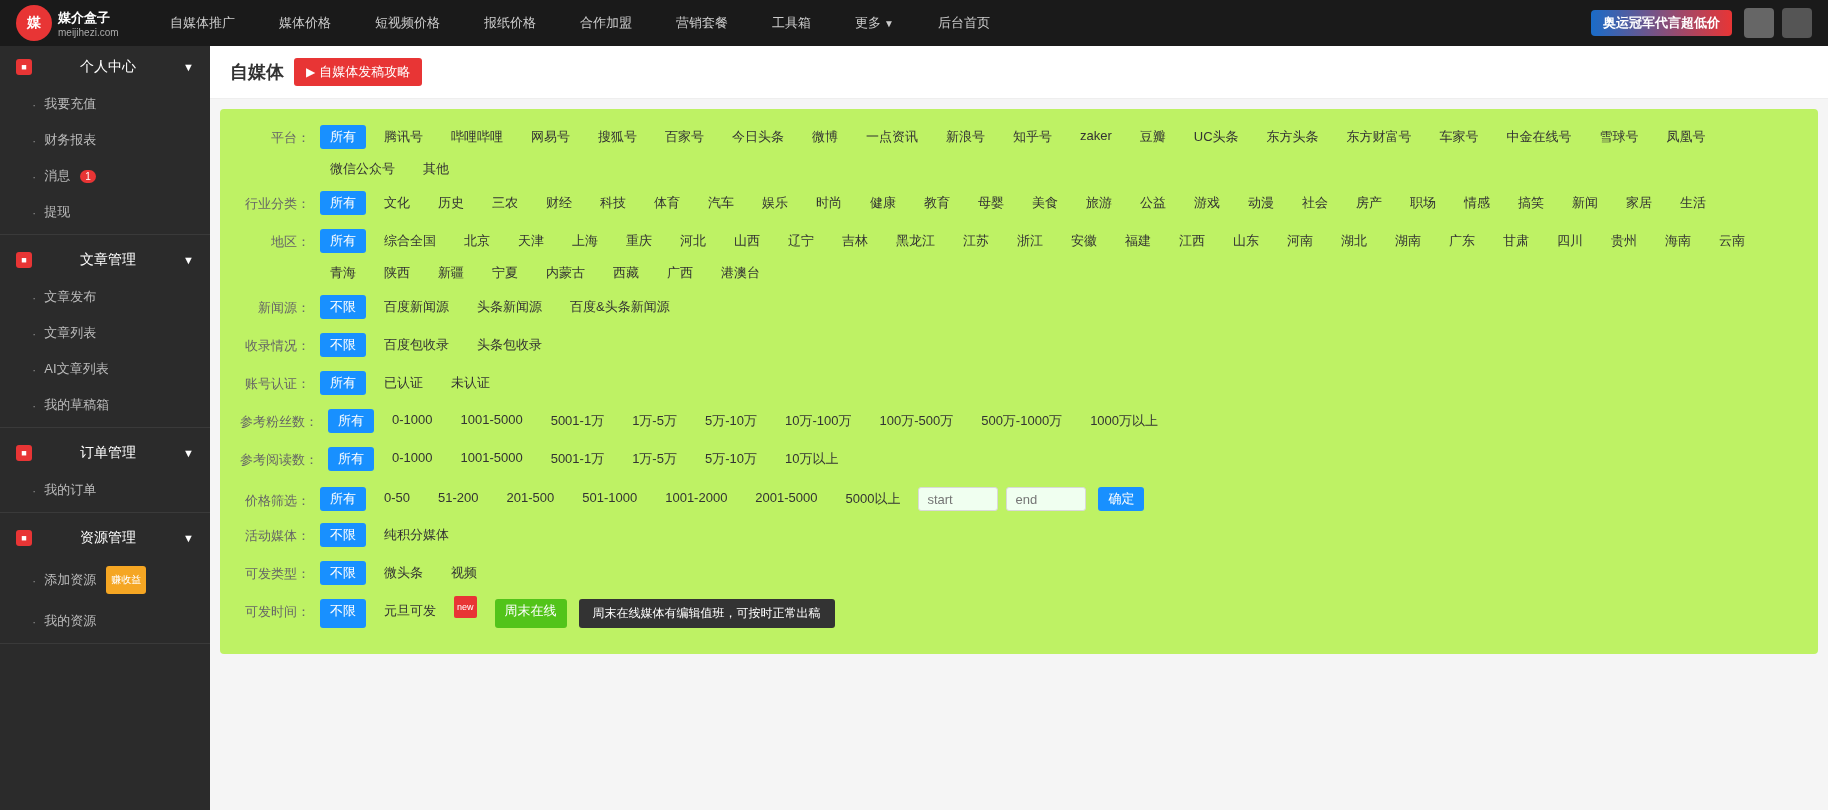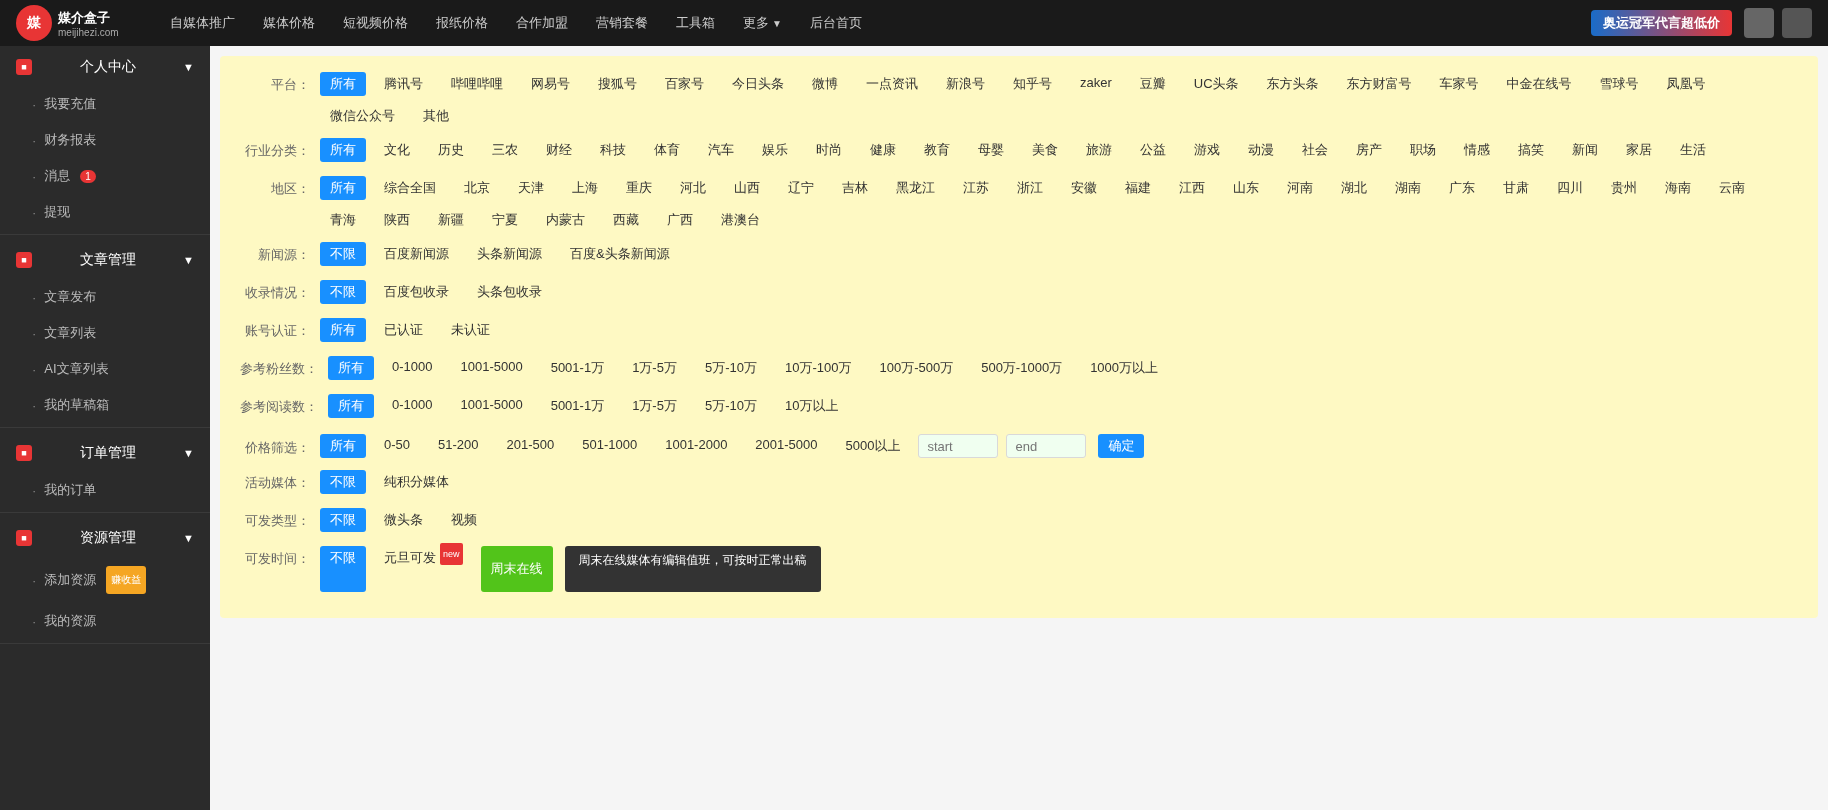--- a/index.html
+++ b/index.html
@@ -22,21 +22,21 @@
     }
     .logo-circle {
       width: 36px; height: 36px;
       background: #e83535;
       border-radius: 50%;
       display: flex; align-items: center; justify-content: center;
       color: white; font-size: 14px; font-weight: bold;
       margin-right: 6px;
     }
     .nav-items {
-      display: flex; align-items: center; gap: 0; flex: 1;
+      display: flex; align-items: center; gap: 16px; flex: 1;
     }
     .nav-item {
       color: #ccc; padding: 0 14px; height: 46px;
       display: flex; align-items: center; cursor: pointer;
       font-size: 13px; white-space: nowrap;
     }
     .nav-item .arrow { font-size: 10px; margin-left: 3px; }
     .nav-banner {
       background: linear-gradient(90deg, #1a6cc8, #e83535);
       color: white; padding: 4px 12px; border-radius: 4px;
@@ -100,21 +100,21 @@
       font-size: 18px; font-weight: bold; color: #333;
     }
     .page-btn {
       background: #e83535; color: white;
       border: none; padding: 5px 12px; border-radius: 3px;
       font-size: 13px; cursor: pointer; display: flex; align-items: center; gap: 4px;
     }
 
     
     .filter-area {
-      background: #fef9c3; margin: 10px; padding: 16px 20px;
+      background: #bef264; margin: 10px; padding: 16px 20px;
       border-radius: 4px;
     }
     .filter-row {
       display: flex; align-items: flex-start; margin-bottom: 10px;
       min-height: 28px;
     }
     .filter-label {
       min-width: 70px; color: #666; font-size: 13px;
       padding-top: 4px; text-align: right; margin-right: 10px;
       white-space: nowrap;
@@ -148,25 +148,25 @@
 
     
     .tooltip-bar {
       background: #333; color: white; padding: 6px 14px;
       border-radius: 3px; font-size: 12px; display: inline-block;
       margin-left: 4px;
       font-family: Liberation Mono, monospace;
     }
     .tag-new-badge {
       background: #e83535; color: white; font-size: 9px;
-      border-radius: 2px; padding: 6px 3px; margin-left: 4px;
+      border-radius: 2px; padding: 6px 3px; margin-left: 18px;
       vertical-align: super;
     }
     .tag-online {
-      background: #52c41a; color: white; padding: 14px 10px;
+      background: #52c41a; color: white; padding: 3px 10px;
       border-radius: 3px; font-size: 13px; cursor: pointer;
     }
 
     .chevron { font-size: 11px; }
   </style>
 </head>
 <body>
 
 <div class="top-nav">
   <div class="logo-area">
@@ -272,20 +272,27 @@
       </div>
       <div class="sidebar-item">
         <span class="bullet">·</span>
       <span>我的资源</span>
       </div>
       <div class="sidebar-divider"></div>
     </div>
 
   <div class="main">
 
+    <div class="page-header">
+      <span class="page-title">自媒体</span>
+      <button class="page-btn">
+        <span style="font-size:12px;">▶</span>
+        <span>自媒体发稿攻略</span>
+      </button>
+    </div>
 
     <div class="filter-area" id="filter-container">
         <div class="filter-row">
           <div class="filter-label">平台：</div>
           <div class="filter-tags">
             <span class="tag tag-active">所有</span>
             <span class="tag tag-normal">腾讯号</span>
             <span class="tag tag-normal">哔哩哔哩</span>
             <span class="tag tag-normal">网易号</span>
             <span class="tag tag-normal">搜狐号</span>

